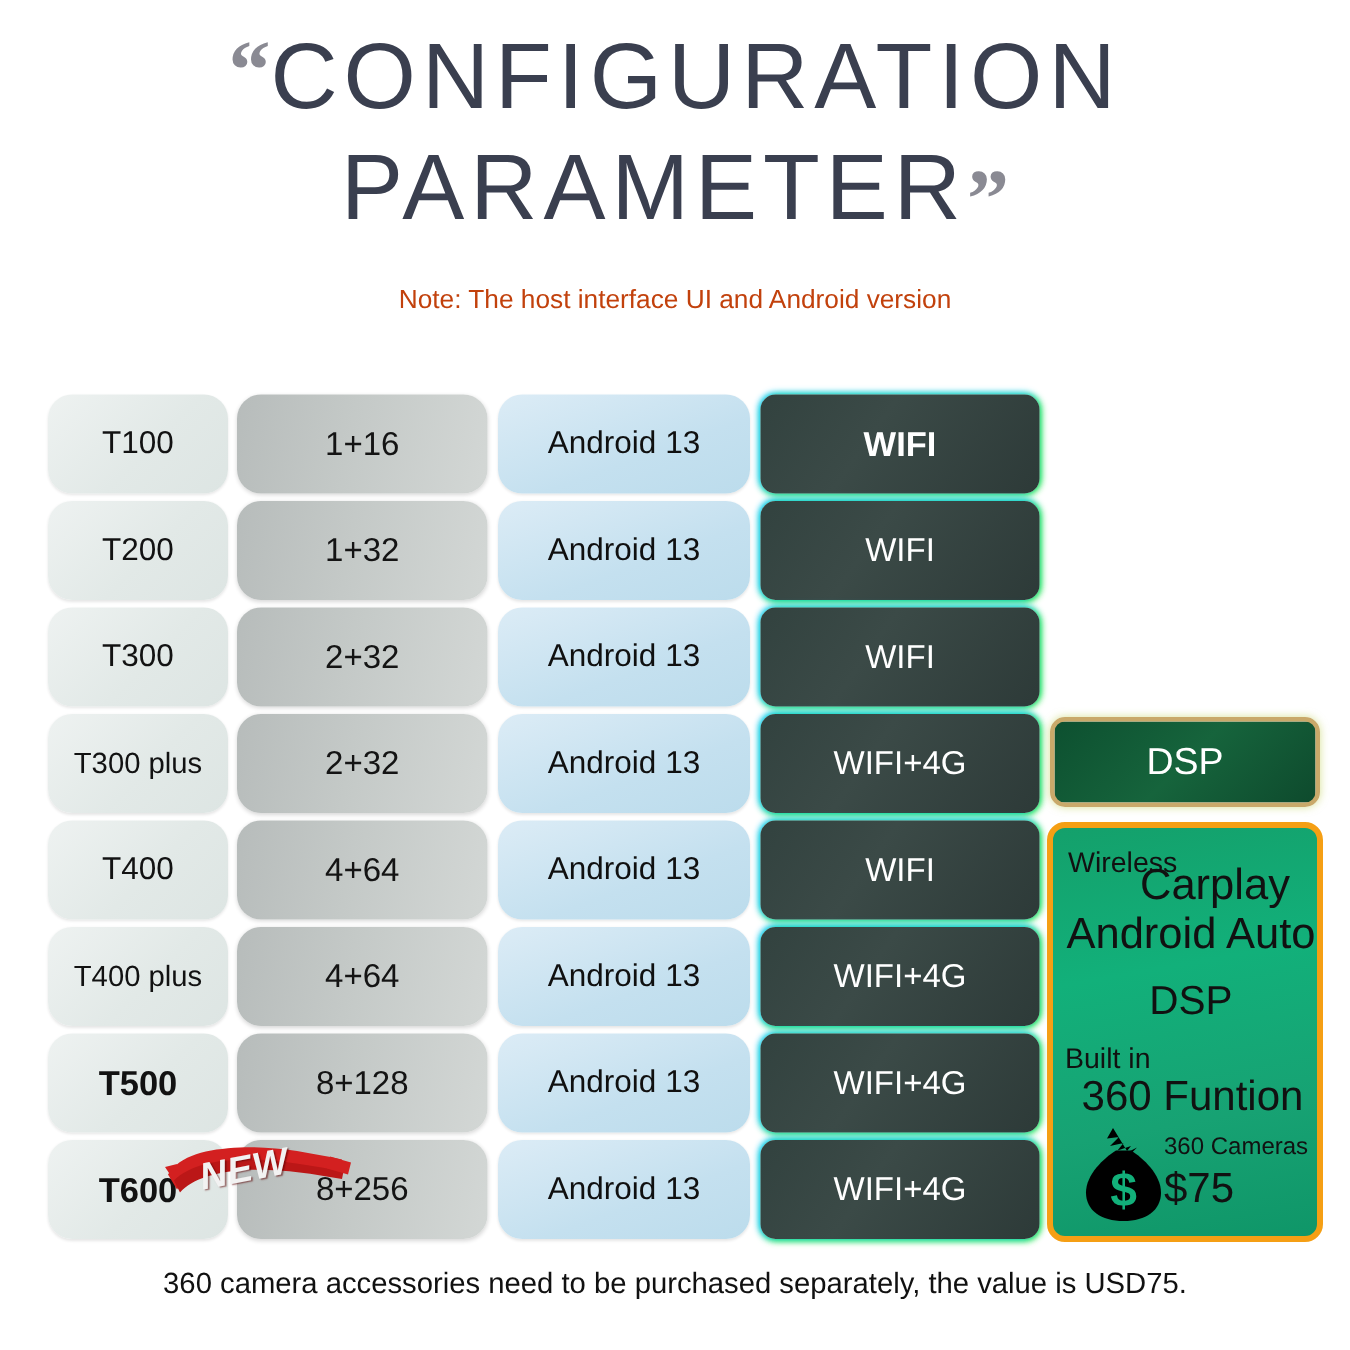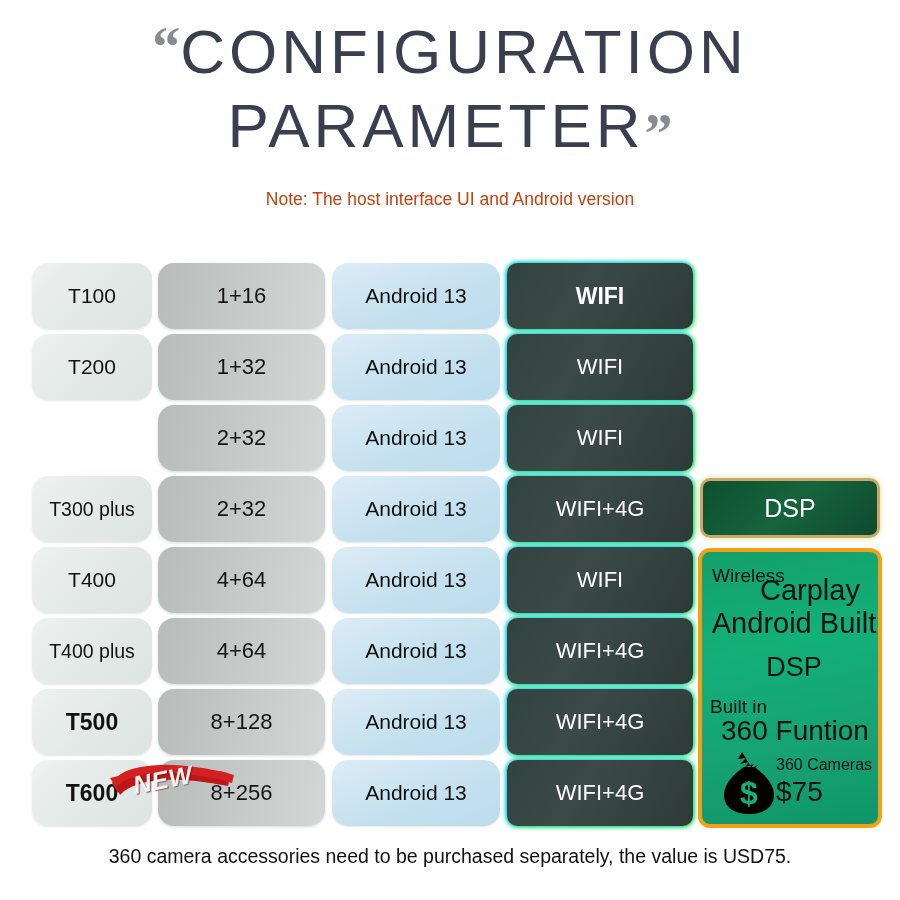--- a/index.html
+++ b/index.html
@@ -253,20 +253,21 @@
   </div>
 
   <div class="spec-row">
     <div class="cell c-model">T200</div>
     <div class="cell c-mem">1+32</div>
     <div class="cell c-os">Android 13</div>
     <div class="cell c-net">WIFI</div>
   </div>
 
   <div class="spec-row">
+    <div class="cell c-model">T300</div>
     <div class="cell c-mem">2+32</div>
     <div class="cell c-os">Android 13</div>
     <div class="cell c-net">WIFI</div>
   </div>
 
   <div class="spec-row">
     <div class="cell c-model small">T300 plus</div>
     <div class="cell c-mem">2+32</div>
     <div class="cell c-os">Android 13</div>
     <div class="cell c-net">WIFI+4G</div>
@@ -312,21 +313,21 @@
   <div class="ribbon-text">NEW</div>
 </div>
 
 <div id="dsp-box">
   <span>DSP</span>
 </div>
 
 <div id="promo-panel">
   <div class="promo-l1">Wireless</div>
   <div class="promo-l2">Carplay</div>
-  <div class="promo-l3">Android Built</div>
+  <div class="promo-l3">Android Auto</div>
   <div class="promo-l4">DSP</div>
   <div class="promo-l5">Built in</div>
   <div class="promo-l6">360 Funtion</div>
 
   <svg id="money-bag-icon" viewBox="0 0 62 66">
     <path d="M24 2 L20 9 L28 8 L22 14 L31 12 L27 17 L36 14 L32 19 L40 15 L35 20 Z" fill="#000"></path>
     <path d="M26 17 C18 22, 6 33, 6 45 C6 57, 16 64, 31 64 C46 64, 56 57, 56 45 C56 33, 44 22, 36 17 Z" fill="#000"></path>
     <text x="31" y="54" font-family="Liberation Sans, sans-serif" font-size="32" font-weight="700" fill="#12b07a" text-anchor="middle">$</text>
   </svg>
 

